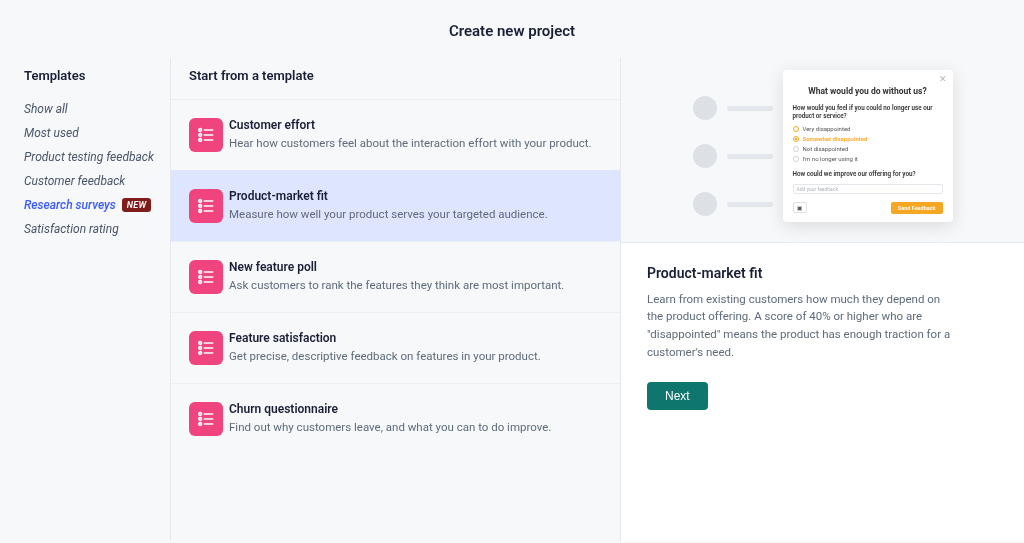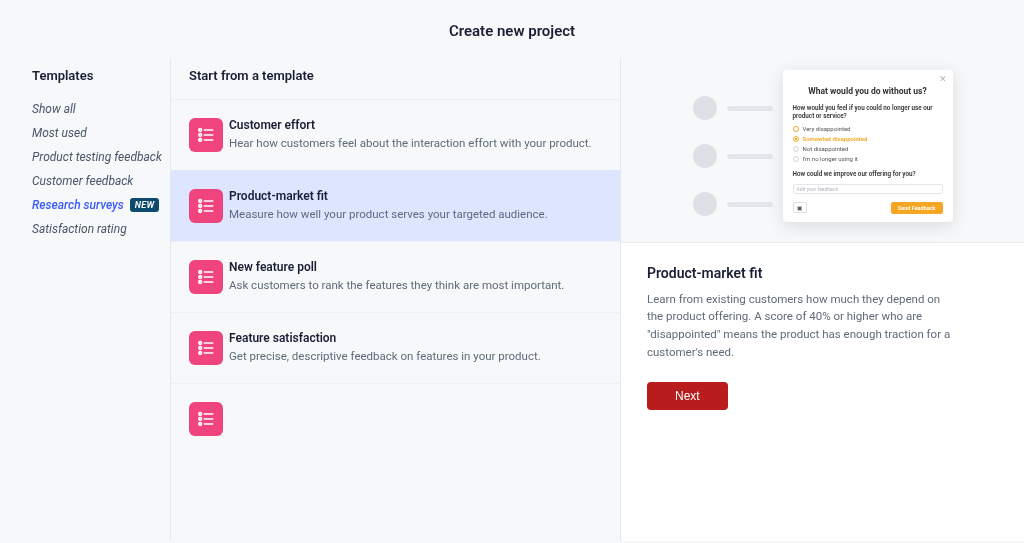--- a/index.html
+++ b/index.html
@@ -3,26 +3,26 @@
 <meta charset="utf-8">
 <style>
   * { box-sizing: border-box; margin: 0; padding: 0; }
   html, body { width: 1024px; height: 543px; font-family: -apple-system, BlinkMacSystemFont, "Segoe UI", Roboto, Arial, sans-serif; background: #f6f8fa; color: #1a1f36; overflow: hidden; }
 
   .page-title { text-align: center; font-size: 15px; font-weight: 600; padding: 22px 16px 18px; color: #1a1f36; }
 
   .layout { display: grid; grid-template-columns: 170px 450px 1fr; height: calc(100% - 60px); }
 
   
-  .sidebar { padding: 10px 0 0 32px; }
+  .sidebar { padding: 10px 0 0 24px; }
   .sidebar h3 { font-size: 13px; font-weight: 600; margin-bottom: 14px; color: #1a1f36; }
   .sidebar ul { list-style: none; }
   .sidebar li { font-size: 12px; color: #4a5568; padding: 5px 0; cursor: pointer; display: flex; align-items: center; gap: 6px; font-style: italic; }
   .sidebar li.active { color: #3b5bfd; font-weight: 500; }
-  .badge-new { background: #0c4a6e; color: #fff; font-size: 9px; font-weight: 600; padding: 2px 5px; border-radius: 3px; letter-spacing: .3px; }
+  .badge-new { background: #7f1d1d; color: #fff; font-size: 9px; font-weight: 600; padding: 2px 5px; border-radius: 3px; letter-spacing: .3px; }
 
   
   .templates { border-left: 1px solid #e4e7ec; padding: 10px 0 0 0; }
   .templates-header { font-size: 13px; font-weight: 600; padding: 0 0 16px 18px; color: #1a1f36; }
   .template-item { display: flex; align-items: flex-start; gap: 6px; padding: 18px 18px; border-top: 1px solid #eef0f3; cursor: pointer; }
   .template-item:first-of-type { border-top: none; padding-top: 6px; }
   .template-item.selected { background: #dee6ff; border-top-color: transparent; }
   .template-icon { width: 34px; height: 34px; background: #f0447f; border-radius: 6px; flex: 0 0 34px; display: flex; align-items: center; justify-content: center; }
   .template-icon svg { width: 20px; height: 20px; }
   .template-text { flex: 1; }
@@ -47,21 +47,21 @@
   .opt.sel .radio { background: radial-gradient(#f5a623 45%, #fff 50%); }
   .opt.gray .radio { border-color: #d0d4d9; }
   .survey-input { width: 100%; height: 10px; border: 1px solid #e3e6ea; border-radius: 2px; font-size: 5px; color: #b0b4ba; padding: 0 3px; display: flex; align-items: center; margin-top: 3px; }
   .survey-footer { display: flex; justify-content: space-between; align-items: center; margin-top: 8px; }
   .cam { width: 14px; height: 11px; border: 1px solid #dcdfe4; border-radius: 2px; display: flex; align-items: center; justify-content: center; font-size: 6px; color: #555; }
   .send-btn { background: #f5a623; color: #fff; font-size: 5.5px; font-weight: 600; padding: 3px 7px; border-radius: 2px; }
 
   .detail-body { background: #fff; padding: 22px 26px; flex: 1; border-top: 1px solid #e8ebef; }
   .detail-title { font-size: 14px; font-weight: 600; margin-bottom: 10px; color: #1a1f36; }
   .detail-desc { font-size: 11.5px; color: #5f6b7a; line-height: 1.55; margin-bottom: 20px; max-width: 310px; }
-  .next-btn { background: #b91c1c; color: #fff; border: none; font-size: 12px; font-weight: 500; padding: 7px 28px; border-radius: 4px; cursor: pointer; }
+  .next-btn { background: #0f766e; color: #fff; border: none; font-size: 12px; font-weight: 500; padding: 7px 18px; border-radius: 4px; cursor: pointer; }
 </style>
 </head>
 <body>
 
 <div class="page-title">Create new project</div>
 
 <div class="layout">
 
   <aside class="sidebar">
     <h3>Templates</h3>
@@ -162,20 +162,24 @@
     <div class="template-item">
       <div class="template-icon">
         <svg viewBox="0 0 24 24" fill="none" stroke="#fff" stroke-width="2" stroke-linecap="round">
             <circle cx="5" cy="6" r="1.6"></circle>
             <line x1="10" y1="6" x2="20" y2="6"></line>
             <circle cx="5" cy="12" r="1.6"></circle>
             <line x1="10" y1="12" x2="20" y2="12"></line>
             <circle cx="5" cy="18" r="1.6"></circle>
             <line x1="10" y1="18" x2="20" y2="18"></line>
           </svg>
+      </div>
+      <div class="template-text">
+        <div class="template-title">Churn questionnaire</div>
+        <div class="template-desc">Find out why customers leave, and what you can to do improve.</div>
       </div>
     </div>
 
   </section>
 
   <section class="detail">
     <div class="preview-area">
       <div class="skeleton-col">
         <div class="sk-row">
             <div class="sk-circle"></div>

